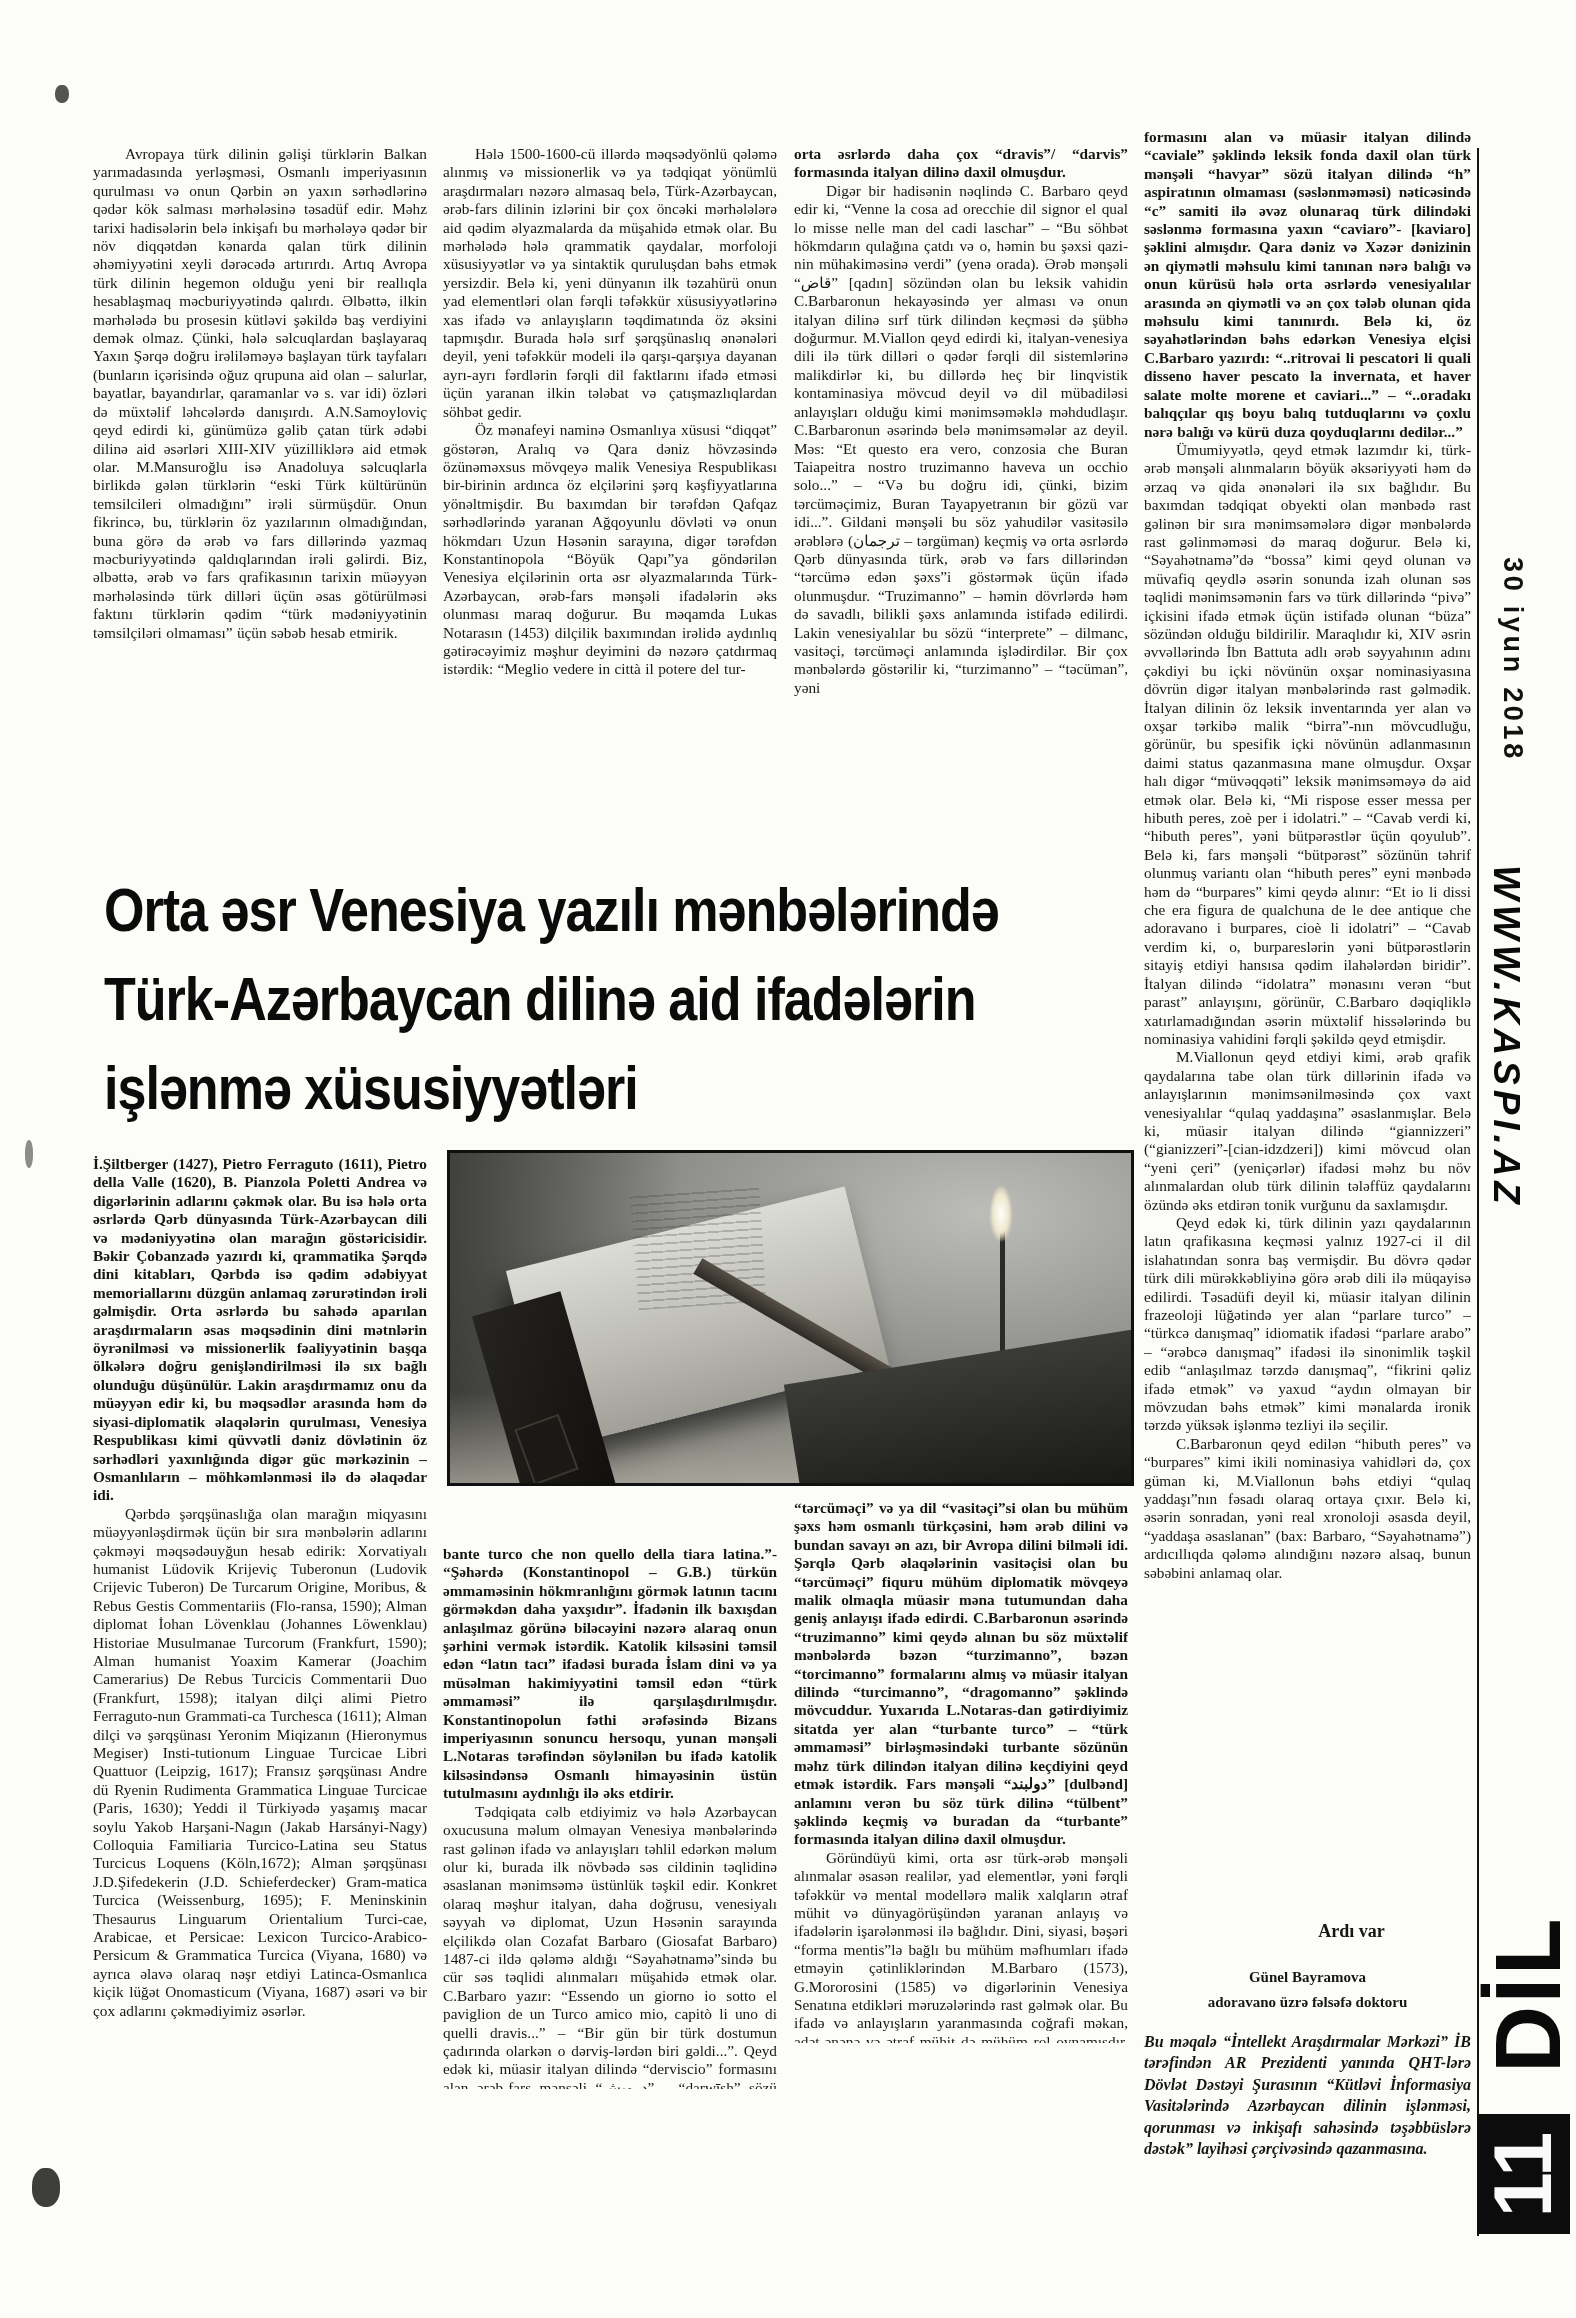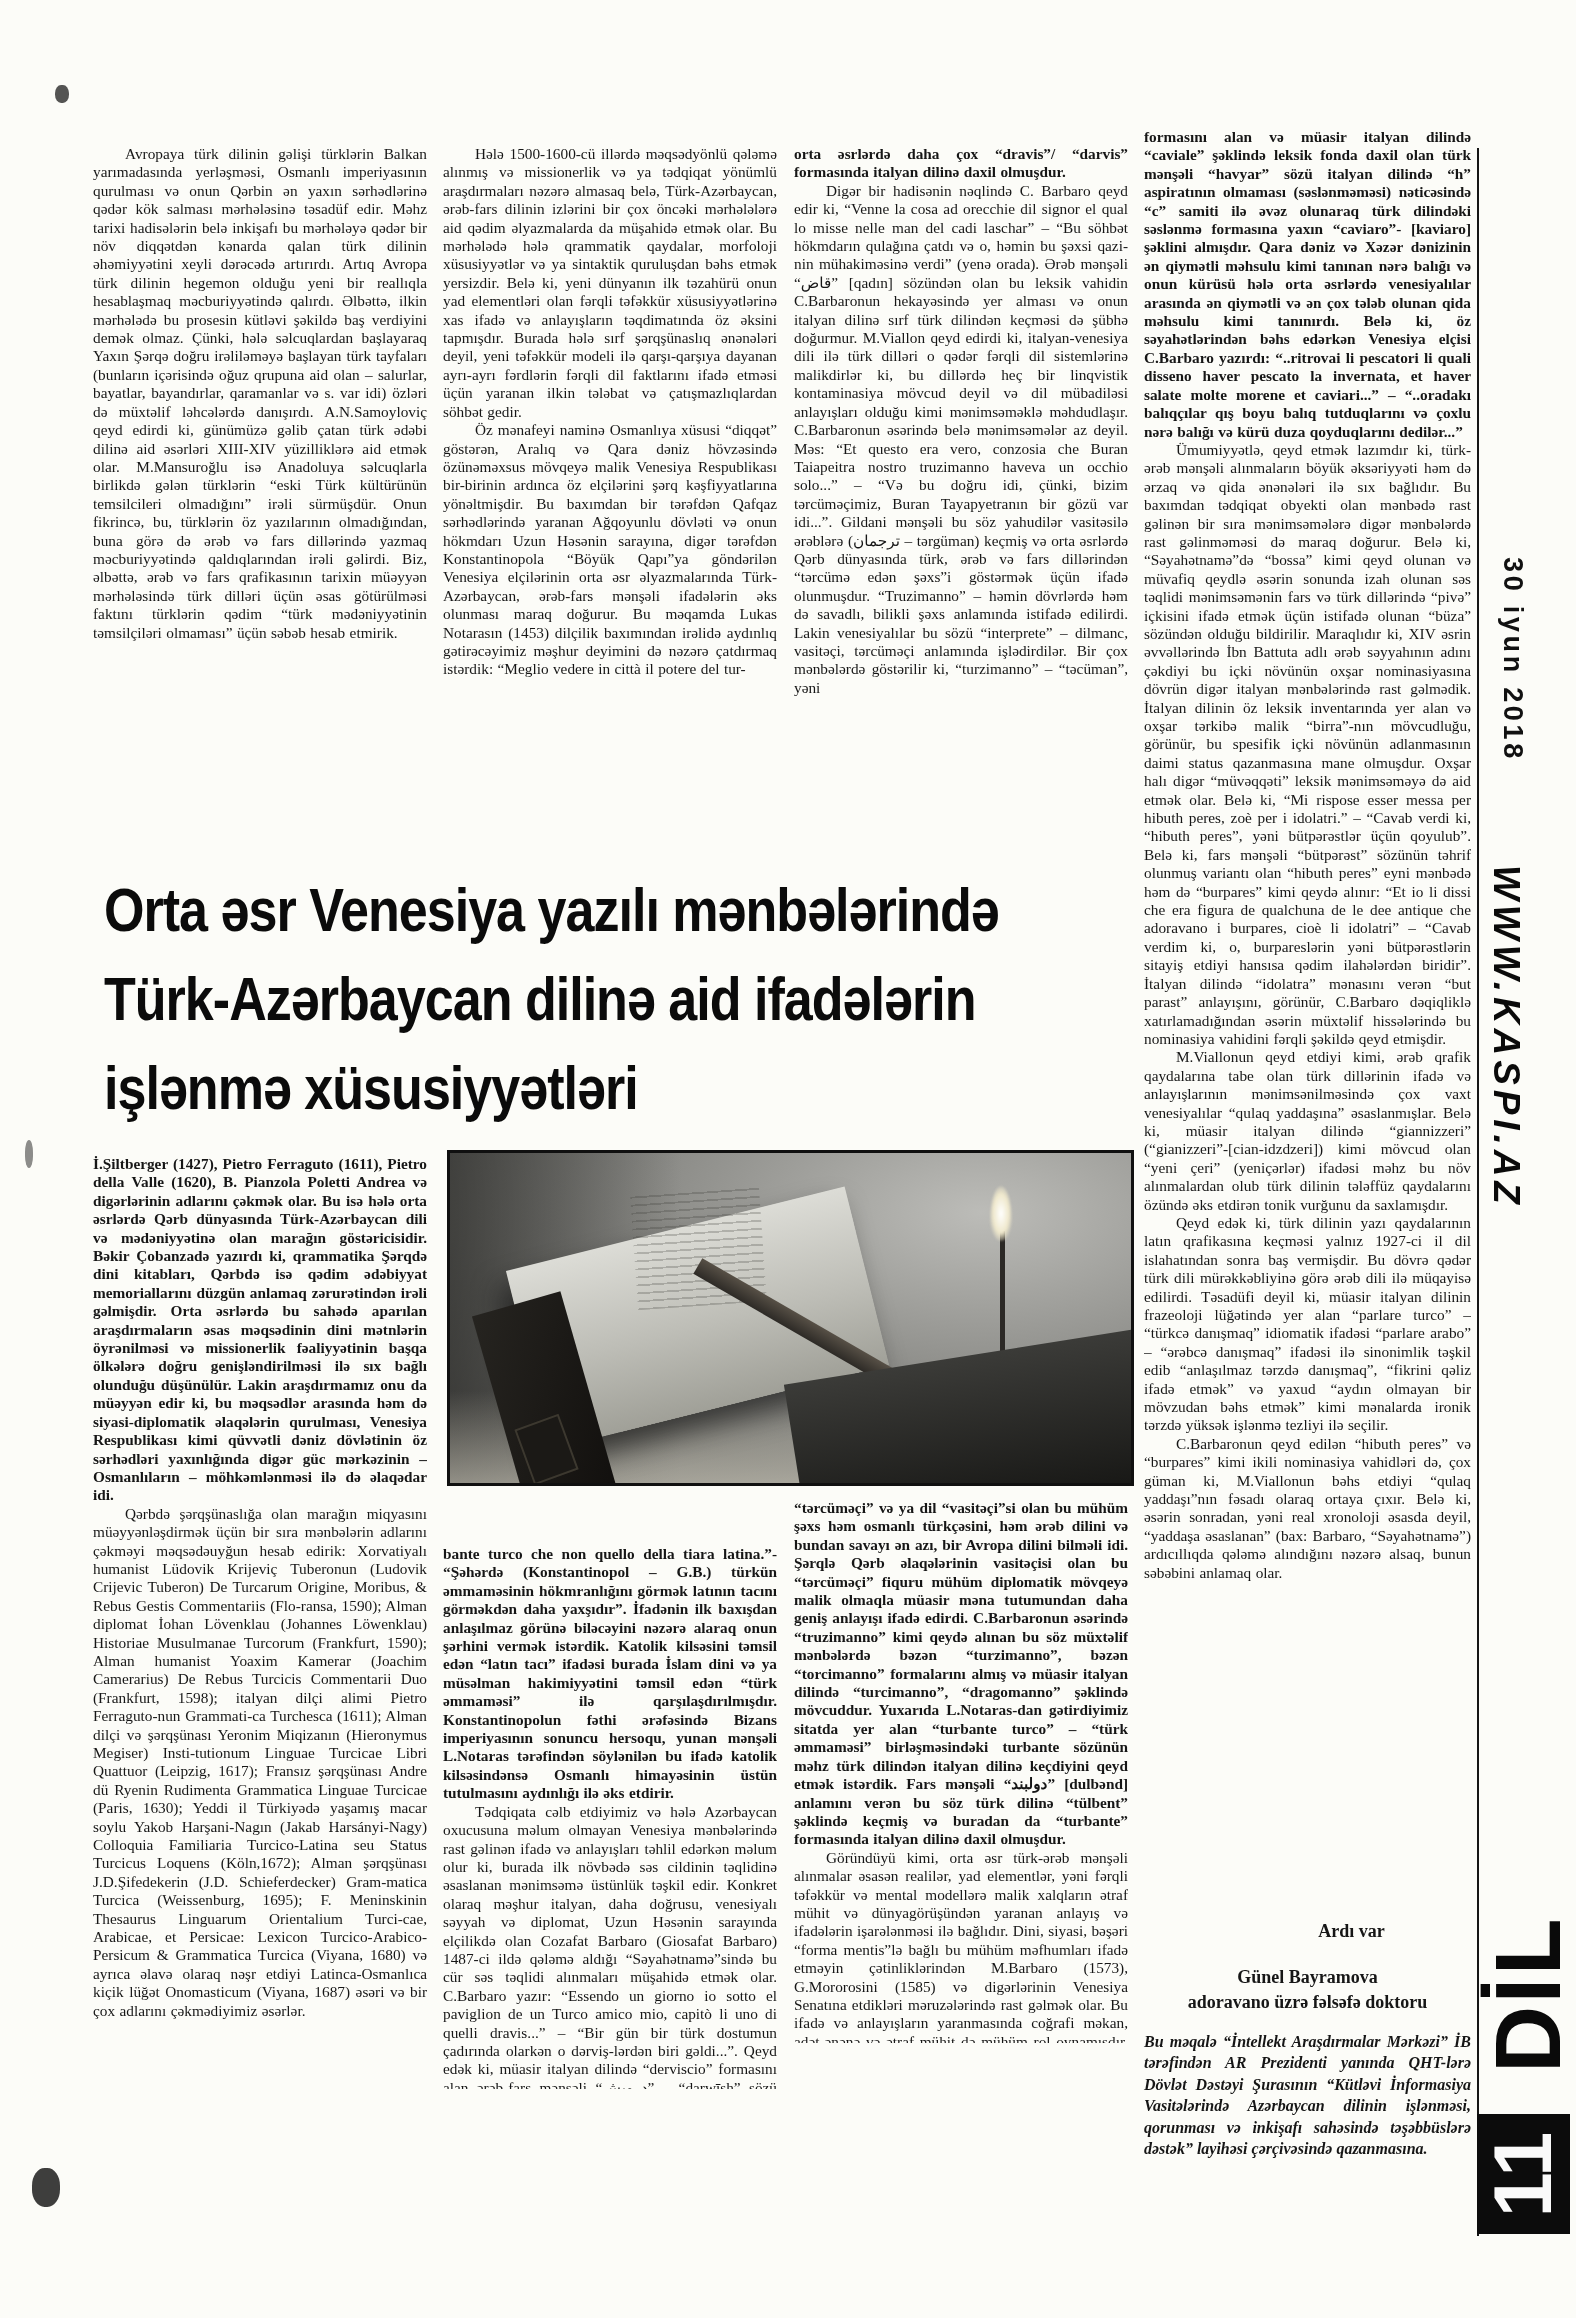--- a/index.html
+++ b/index.html
@@ -55,21 +55,21 @@
           transform:rotate(180deg);font-family:"Liberation Sans",sans-serif;font-weight:900;
           font-size:93px;letter-spacing:2.4px;color:#0a0a0a;}
   .pagenum-box{position:absolute;left:1477px;top:2114px;width:93px;height:120px;
           background:#0c0c0c;display:flex;align-items:center;justify-content:center;}
   .pagenum{color:#fafafa;font-family:"Liberation Sans",sans-serif;font-weight:900;
           font-size:81px;transform:rotate(-90deg);}
   
   .ardi{position:absolute;left:1188px;top:1921px;width:327px;text-align:center;
         font-weight:700;font-size:18px;}
   .sig{position:absolute;left:1144px;top:1965px;width:327px;text-align:center;
-        font-weight:700;font-size:18px;line-height:24.5px;}
+        font-weight:700;font-size:15px;line-height:24.5px;}
   .note{position:absolute;left:1144px;top:2031px;width:327px;text-align:justify;
         font-style:italic;font-weight:700;font-size:16px;line-height:21.4px;}
   
   .artifact{position:absolute;background:#1c1c1c;border-radius:45%;}
   .a1{left:55px;top:85px;width:13.5px;height:18.4px;opacity:.75;}
   .a2{left:32px;top:2168px;width:28px;height:39px;opacity:.85;}
   .a3{left:24.5px;top:1140px;width:8.6px;height:28px;opacity:.5;}
 </style>
 </head>
 <body>

